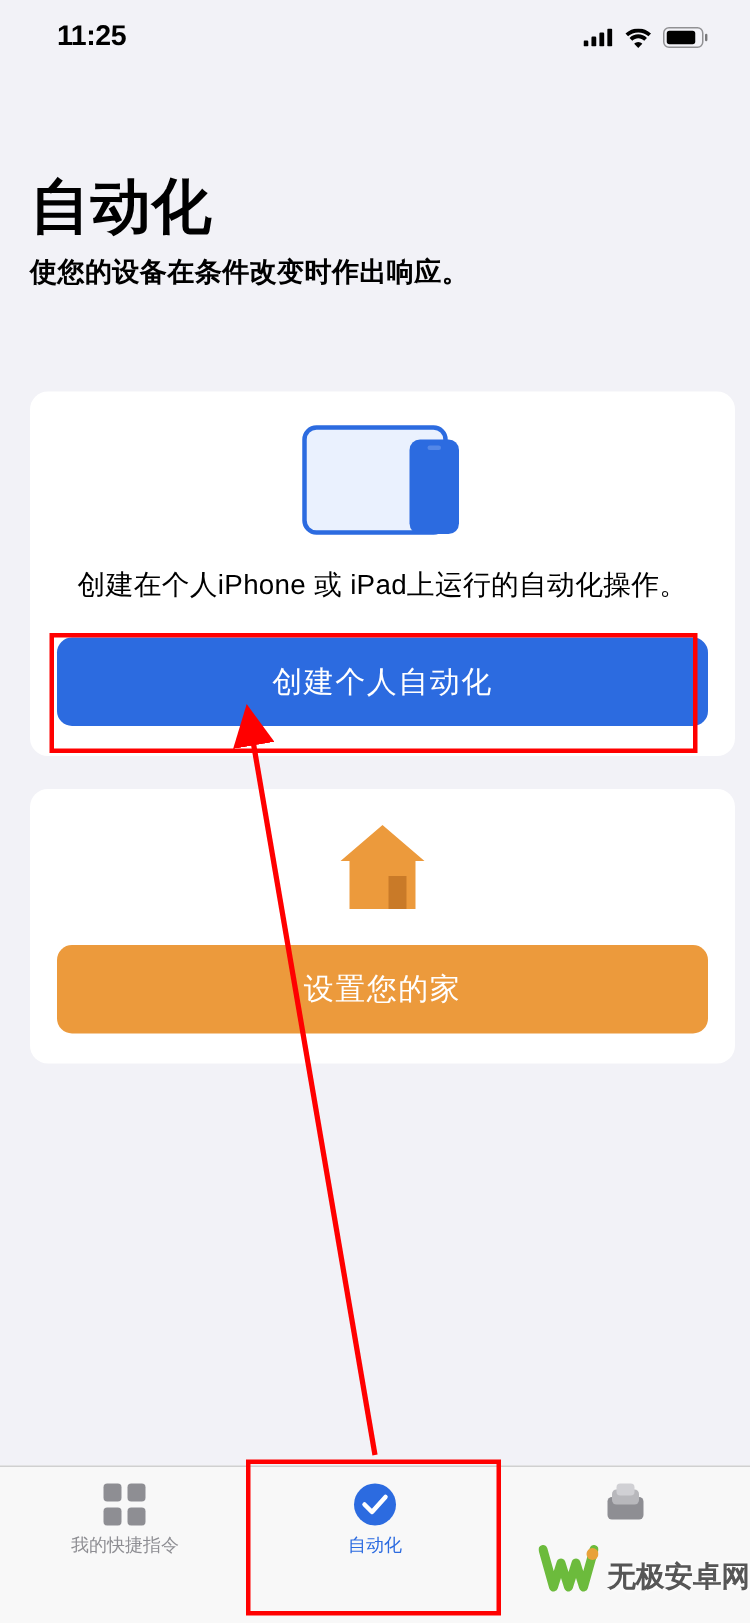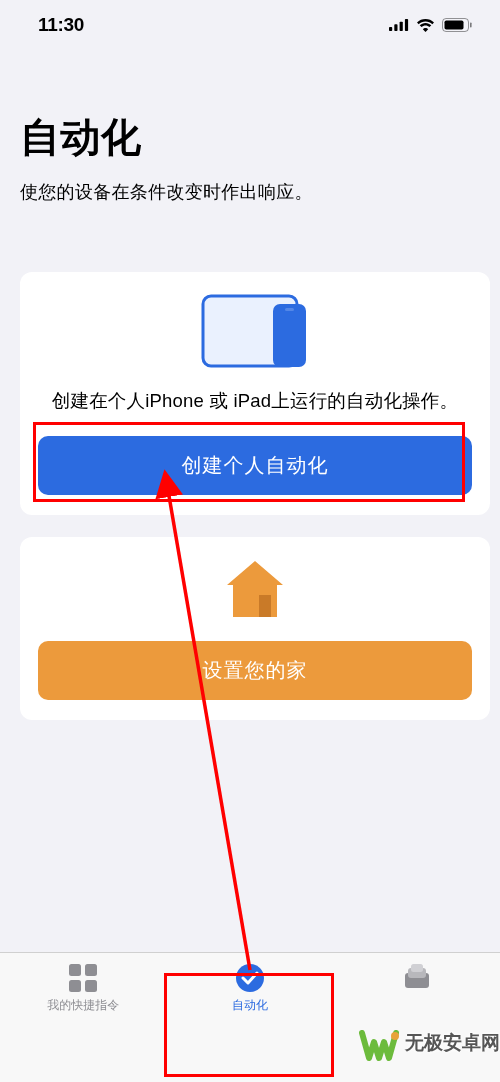--- a/index.html
+++ b/index.html
@@ -38,22 +38,23 @@
       padding: 60px 20px 10px 20px;
     }
     .header-title {
       font-size: 40px;
       font-weight: 700;
       letter-spacing: 0.5px;
     }
     .header-subtitle {
       font-size: 18px;
       color: #000;
-      margin-top: 15px;
+      margin-top: 4px;
       letter-spacing: 0.3px;
+      font-weight: bold;
     }
     .cards {
       padding: 58px 10px 0 20px;
     }
     .card {
       background: #fff;
       border-radius: 12px;
       padding: 22px 18px 20px 18px;
       margin-bottom: 22px;
       text-align: center;
@@ -98,21 +99,21 @@
       width: 500px;
       height: 1082px;
       pointer-events: none;
       z-index: 49;
     }
     .tab-bar {
       position: absolute;
       bottom: 0;
       left: 0;
       right: 0;
-      height: 130px;
+      height: 105px;
       background: #f8f8f8;
       border-top: 1px solid #d0d0d0;
       display: flex;
     }
     .tab-item {
       flex: 1;
       display: flex;
       flex-direction: column;
       align-items: center;
       padding-top: 10px;
@@ -121,36 +122,36 @@
     .tab-label {
       font-size: 12px;
       color: #8e8e93;
     }
     .tab-item.active .tab-label { color: #2c6be0; }
     .watermark {
       position: absolute;
       right: 0;
       bottom: 18px;
       display: flex;
-      align-items: flex-start;
+      align-items: flex-end;
       gap: 6px;
       z-index: 60;
     }
     .watermark-text {
       font-size: 19px;
       font-weight: 700;
       color: #565656;
       text-shadow: 0 0 4px #fff, 0 0 4px #fff;
     }
   </style>
 </head>
 <body>
 
 <div class="status-bar">
-  <div class="status-time">11:30</div>
+  <div class="status-time">11:25</div>
   <div class="status-icons">
     <svg width="20" height="12" viewBox="0 0 20 12">
         <rect x="0" y="8" width="3.2" height="4" rx="0.8" fill="#000"></rect>
         <rect x="5.3" y="5.3" width="3.2" height="6.7" rx="0.8" fill="#000"></rect>
         <rect x="10.6" y="2.7" width="3.2" height="9.3" rx="0.8" fill="#000"></rect>
         <rect x="15.9" y="0" width="3.2" height="12" rx="0.8" fill="#000"></rect>
       </svg>
     <svg width="19" height="13" viewBox="0 0 19 13">
         <path d="M9.5 2.6c2.6 0 5 1 6.8 2.6l1.7-1.8C15.7 1.2 12.7 0 9.5 0S3.3 1.2 1 3.4l1.7 1.8C4.5 3.6 6.9 2.6 9.5 2.6z" fill="#000"></path>
         <path d="M9.5 6.5c1.5 0 2.9.6 4 1.6l1.8-1.8c-1.5-1.5-3.6-2.4-5.8-2.4s-4.3.9-5.8 2.4l1.8 1.8c1.1-1 2.5-1.6 4-1.6z" fill="#000"></path>

